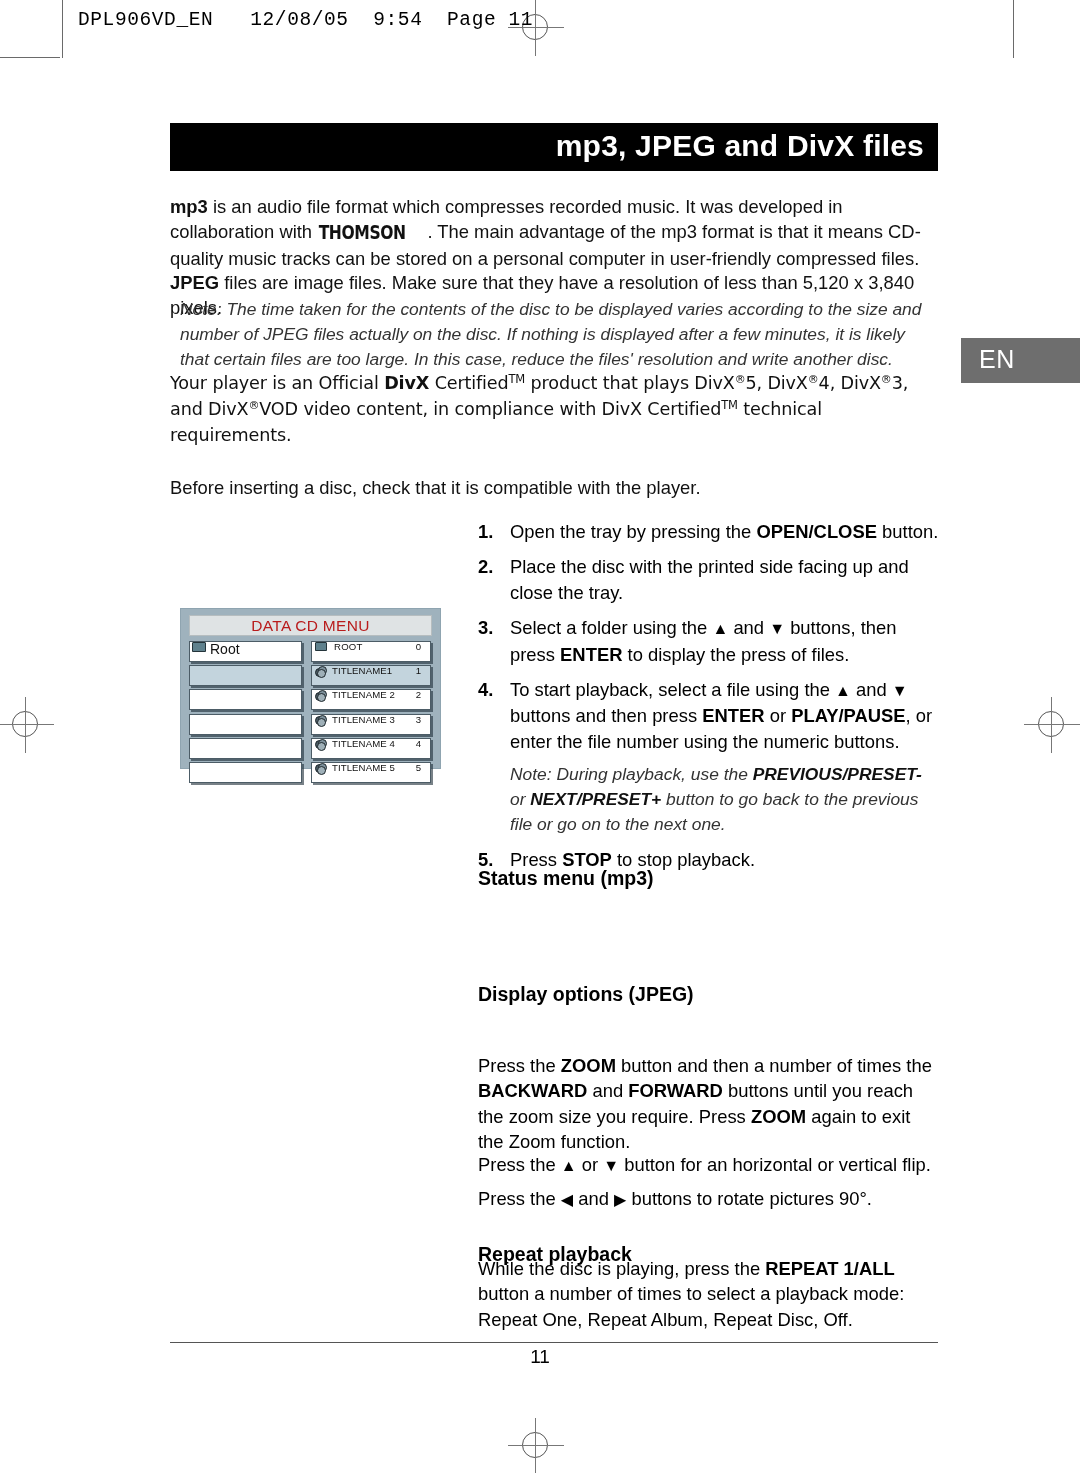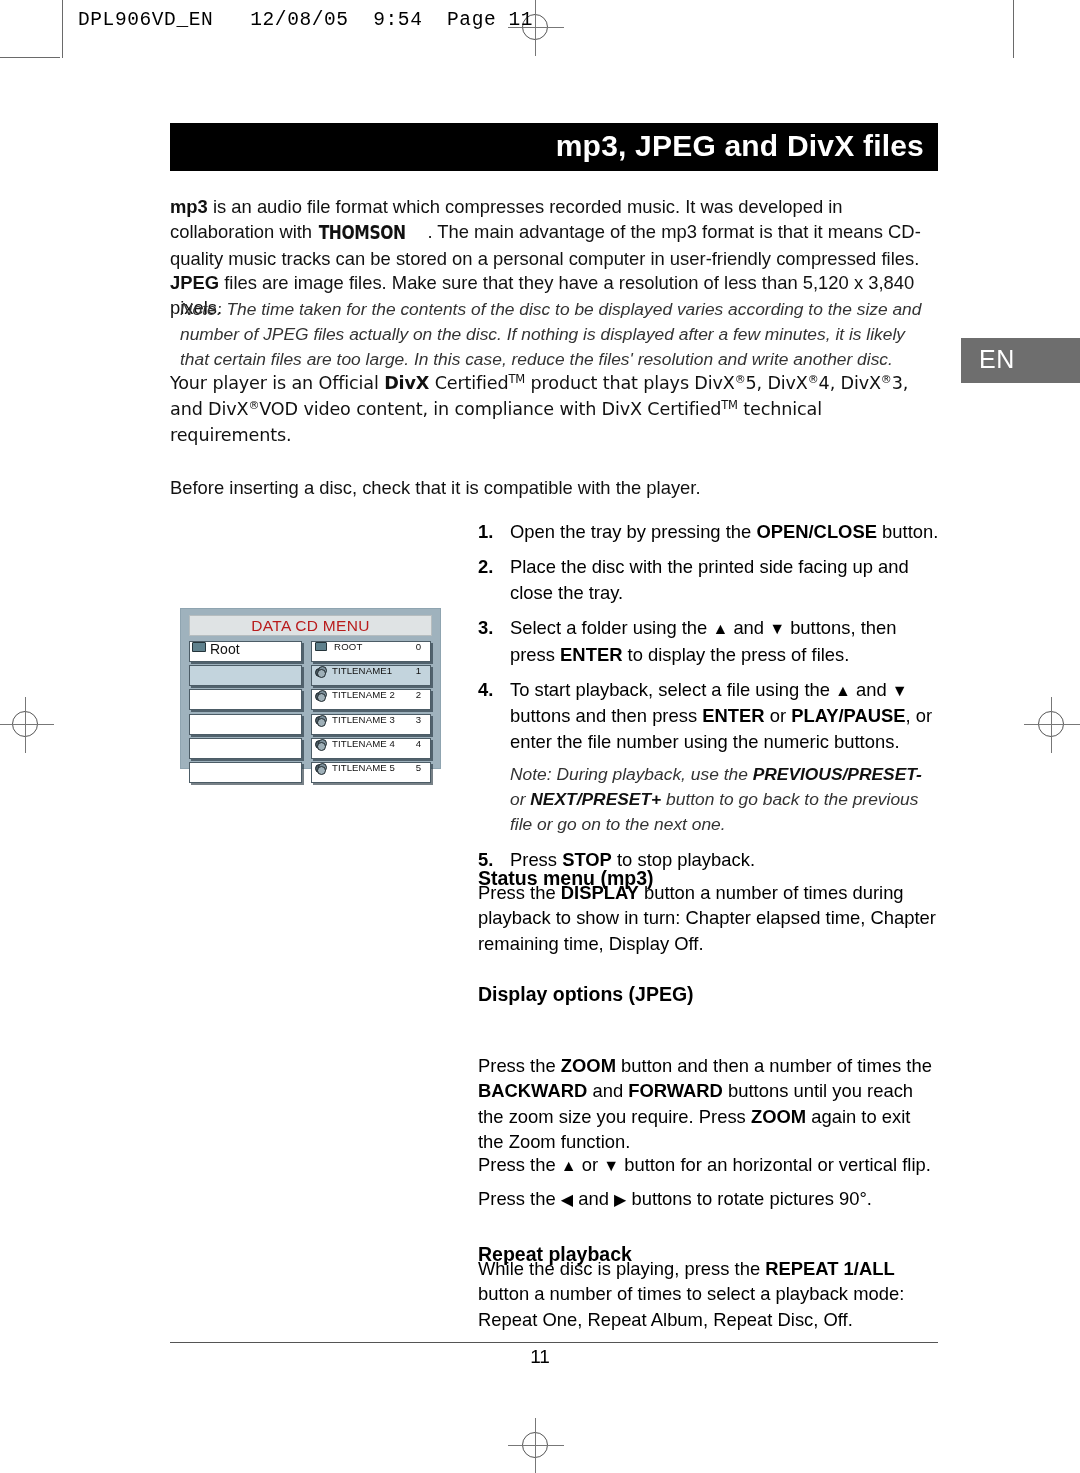--- a/index.html
+++ b/index.html
@@ -495,23 +495,20 @@
     <div class="step-note">
       <span>Note: During playback, use the </span><b>PREVIOUS/PRESET-</b><span> or </span><b>NEXT/PRESET+</b><span> button to go back to the previous file or go on to the next one.</span>
     </div>
     <div class="step">
       <div class="n">5.</div>
       <div class="t"><span>Press </span><b>STOP</b><span> to stop playback.</span></div>
     </div>
   </div>
 
   <h3 class="h3" id="h3-status">Status menu (mp3)</h3>
-  <div class="para" id="p-status">
-    <span>Press the </span><b>DISPLAY</b><span> button a number of times during playback to show in turn: Chapter elapsed time, Chapter remaining time, Display Off.</span>
-  </div>
 
   <h3 class="h3" id="h3-display">Display options (JPEG)</h3>
 
   <div class="para" id="p-zoom">
     <span>Press the </span><b>ZOOM</b><span> button and then a number of times the </span><b>BACKWARD</b><span> and </span><b>FORWARD</b><span> buttons until you reach the zoom size you require. Press </span><b>ZOOM</b><span> again to exit the Zoom function.</span>
   </div>
 
   <div class="para" id="p-flip">
     <span>Press the </span><span class="arrow">▲</span><span> or </span><span class="arrow">▼</span><span> button for an horizontal or vertical flip.</span>
   </div>

